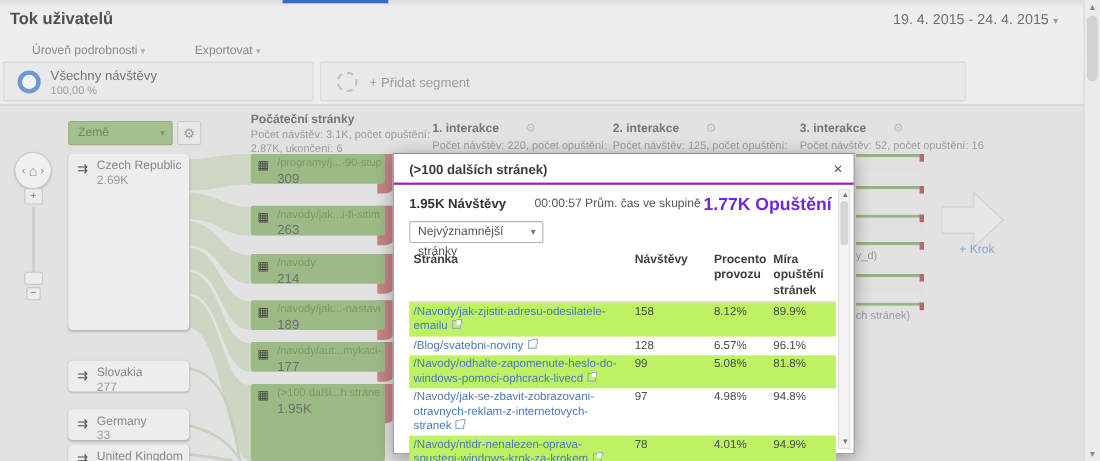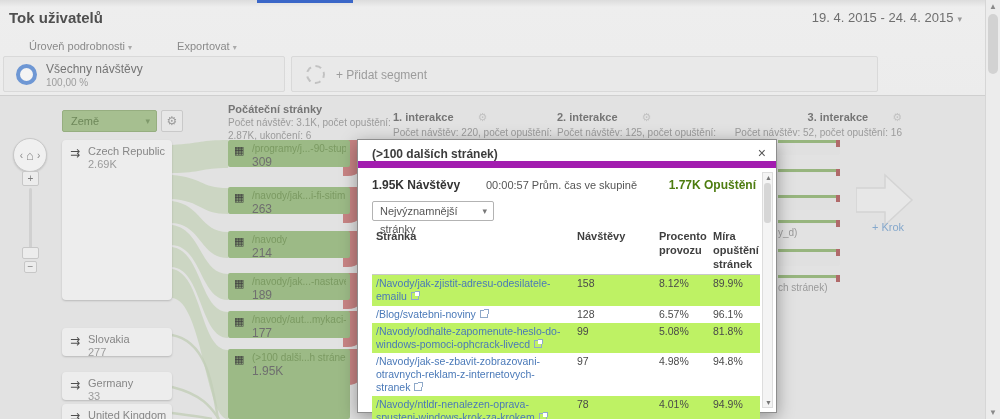--- a/index.html
+++ b/index.html
@@ -42,21 +42,21 @@
               border:1px solid #c9c9c9; border-radius:2px; color:#9a9a9a; font-size:12px;
               text-align:center; line-height:20px; cursor:pointer; }
 
   .col-head { position:absolute; top:103px; }
   .col-head .ct { font-size:11px; font-weight:bold; color:#757575; }
   .col-head .gear { font-size:11px; color:#c2c2c2; margin-left:24px; }
   .col-head .cs { font-size:10px; color:#9b9b9b; margin-top:2px; line-height:1.25; }
   #col0 { left:228px; width:165px; }
   #col1 { left:393px; width:165px; top:107px; }
   #col2 { left:557px; width:165px; top:107px; }
-  #col3 { left:727px; width:175px; top:107px;text-align:right; }
+  #col3 { left:727px; width:175px; top:107px; }
 
   
   #home-ctl { position:absolute; left:13px; top:138px; width:34px; height:34px; border-radius:50%;
               background:#f0f0f0; border:1px solid #c8c8c8; box-shadow:0 1px 2px rgba(0,0,0,.15);
               display:flex; align-items:center; justify-content:center; gap:3px;
               color:#8a8a8a; cursor:pointer; }
   #home-ctl .pad { font-size:10px; } #home-ctl .home { font-size:13px; }
   .zbtn { position:absolute; background:#ececec; border:1px solid #c7c7c7; border-radius:2px;
           color:#7d7d7d; font-size:10px; text-align:center; cursor:pointer; }
   #zoom-plus  { left:22px; top:171px; width:17px; height:15px; line-height:13px; }
@@ -108,37 +108,37 @@
   
   #pg-scroll { position:absolute; right:0; top:0; width:15px; height:419px; background:#ececec;
                border-left:1px solid #d6d6d6; }
   #pg-scroll .sa { position:absolute; left:3px; font-size:8px; color:#8a8a8a; cursor:pointer; }
   #pg-up { top:2px; } #pg-dn { bottom:2px; }
   #pg-thumb { position:absolute; left:2px; top:14px; width:10px; height:60px; background:#d2d2d2; border-radius:5px; }
 
   
   #modal { position:absolute; left:357px; top:139px; width:420px; height:274px; background:#ffffff;
            border:1px solid #8d8d8d; box-shadow:0 4px 16px rgba(0,0,0,.35); z-index:10; }
-  #modal-head { position:relative; height:28px; border-bottom:7px solid #a21caf; }
+  #modal-head { position:relative; height:28px; border-bottom:2px solid #a21caf; }
   #modal-title { position:absolute; left:14px; top:7px; font-size:12px; font-weight:bold; color:#3c3c3c; }
   #modal-close { position:absolute; right:10px; top:5px; font-size:14px; color:#555; cursor:pointer; }
   #stat-visits { position:absolute; left:14px; top:38px; font-size:12px; font-weight:bold; color:#333; }
   #stat-avg { position:absolute; left:128px; top:39px; font-size:11px; color:#555; }
-  #stat-exit { position:absolute; right:20px; top:38px; font-size:12px; font-weight:bold; color:#4d7c0f; }
+  #stat-exit { position:absolute; right:20px; top:38px; font-size:16px; font-weight:bold; color:#6d28d9; }
   #view-select { position:absolute; left:14px; top:61px; width:122px; height:20px; border:1px solid #b3b3b3;
                  border-radius:2px; background:#fff; font-size:11px; color:#555; line-height:18px;
                  padding-left:7px; cursor:pointer; }
   #view-select .arr { position:absolute; right:6px; top:0; font-size:9px; color:#777; }
 
   #tbl { position:absolute; left:14px; top:88px; width:388px; }
   .trow { display:flex; align-items:flex-start; font-size:10.5px; line-height:1.25; padding:2px 0; }
   .trow.head { font-weight:bold; color:#3f3f3f; border-bottom:1px solid #c9c9c9; padding-bottom:3px; font-size:11px; }
   .trow.stripe { background:#bef264; }
   .tc1 { width:205px; padding:0 8px 0 4px; color:#4a79b8; }
-  .tc2 { width:82px; color:#4a4a4a; }
+  .tc2 { width:72px; color:#4a4a4a; }
   .tc3 { width:54px; color:#4a4a4a; }
   .tc4 { width:47px; color:#4a4a4a; }
   .trow.head .tc1,.trow.head .tc2,.trow.head .tc3,.trow.head .tc4 { color:#3f3f3f; }
   .tc1 a { color:#4a79b8; text-decoration:none; cursor:pointer; }
   .ext { display:inline-block; width:8px; height:8px; border:1px solid #8fa9c9; margin-left:4px; position:relative; }
   .ext::after { content:""; position:absolute; right:-2px; top:-2px; width:4px; height:4px;
                 border-top:1px solid #8fa9c9; border-right:1px solid #8fa9c9; background:#fff; }
 
   #md-scroll { position:absolute; right:3px; top:32px; width:11px; height:236px; background:#f4f4f4;
                border:1px solid #ddd; }

